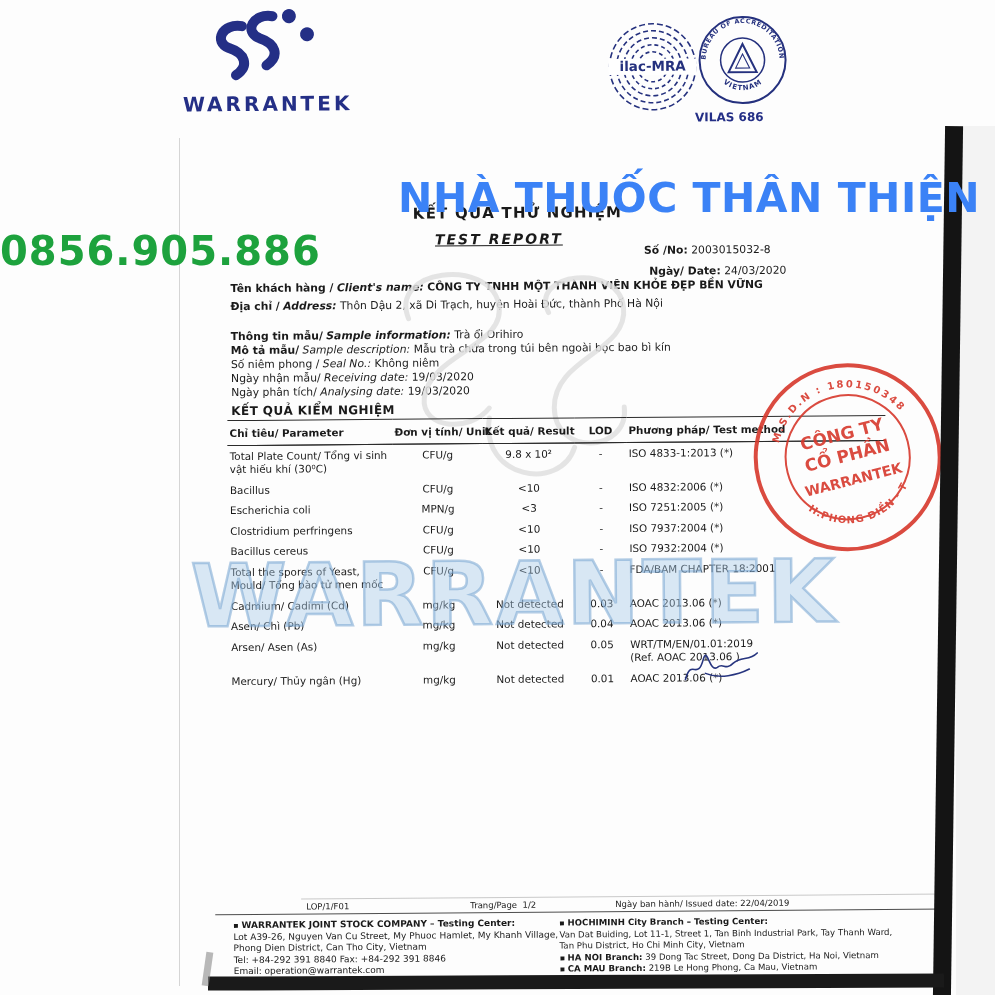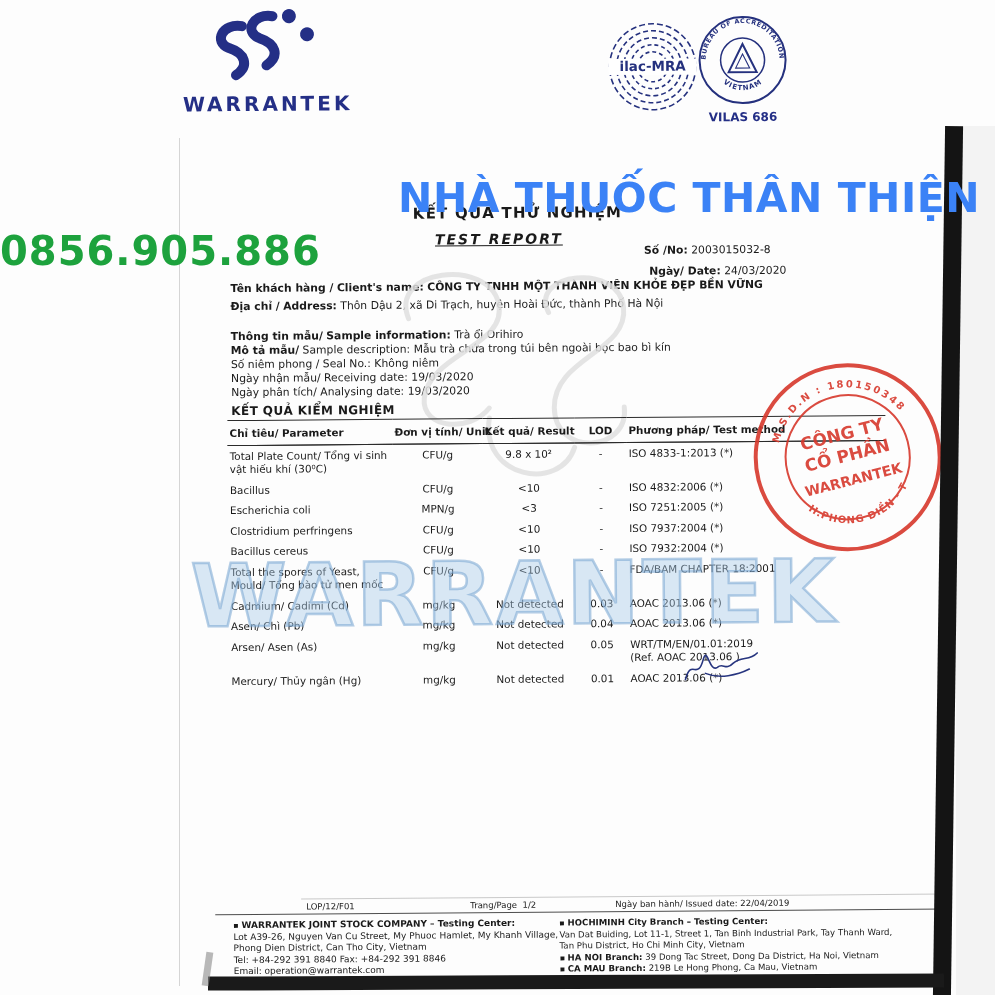--- a/index.html
+++ b/index.html
@@ -3,31 +3,31 @@
 <meta charset="utf-8">
 <style>
   html,body{margin:0;padding:0;}
   body{
     width:995px;height:995px;position:relative;overflow:hidden;
     background:#fdfdfd;color:#1a1a1a;
     font-family:"DejaVu Sans","Liberation Sans",sans-serif;
   }
   .abs{position:absolute;}
   .b{font-weight:bold;}
-  .i{}
+  .i{font-style:italic;}
   .pre{white-space:pre;}
   #doc{position:absolute;inset:0;transform:rotate(-0.45deg);}
 
   
   #logo-mark{left:212px;top:4px;width:124px;height:86px;}
   #brand-text{left:186px;top:90px;width:170px;font-size:20px;font-weight:bold;
     letter-spacing:3px;color:#242f86;}
   #ilac-logo{left:610px;top:22px;width:92px;height:92px;}
   #boa-logo{left:700px;top:16px;width:92px;height:92px;}
-  #vilas-label{left:698px;top:112px;width:96px;text-align:center;
+  #vilas-label{left:698px;top:112px;width:96px;text-align:left;
     font-size:12px;font-weight:bold;color:#242f86;}
 
   
   #overlay{left:0;right:15px;top:0;height:0;z-index:40;}
   #overlay-line1{position:absolute;left:0;right:0;top:174px;text-align:right;
     font-size:41px;font-weight:bold;color:#3b82f6;letter-spacing:.5px;white-space:nowrap;}
   #overlay-line2{position:absolute;left:0;right:0;top:228px;text-align:left;
     font-size:40px;font-weight:bold;color:#1da23d;letter-spacing:1px;white-space:nowrap;}
 
   
@@ -299,21 +299,21 @@
     <text x="100" y="82" text-anchor="middle" font-size="17" font-weight="bold" fill="#d7382c">CÔNG TY</text>
     <text x="100" y="104" text-anchor="middle" font-size="17" font-weight="bold" fill="#d7382c">CỔ PHẦN</text>
     <text x="100" y="128" text-anchor="middle" font-size="14" font-weight="bold" fill="#d7382c">WARRANTEK</text>
   </svg>
 
   <svg id="signature" class="abs" viewBox="0 0 84 50">
     <path d="M6 36 C12 14 18 38 24 16 C28 2 30 30 38 24 C44 19 46 28 54 20 C62 13 70 18 78 10 M26 30 C40 36 58 32 70 26" stroke="#27357f" stroke-width="1.6" fill="none" stroke-linecap="round"></path>
   </svg>
 
   <div id="footer-topline" class="abs"></div>
-  <div id="footer-code" class="abs">LOP/12/F01</div>
+  <div id="footer-code" class="abs">LOP/1/F01</div>
   <div id="footer-page" class="abs">
     <span>Trang/Page</span>&nbsp;&nbsp;<span>1/2</span>
   </div>
   <div id="footer-issued" class="abs">Ngày ban hành/ Issued date: 22/04/2019</div>
   <div id="footer-sep" class="abs"></div>
 
   <div id="footer-left" class="abs">
     <div class="f-line f-title bullet">WARRANTEK JOINT STOCK COMPANY – Testing Center:</div>
     <div class="f-line">Lot A39-26, Nguyen Van Cu Street, My Phuoc Hamlet, My Khanh Village,</div>
     <div class="f-line">Phong Dien District, Can Tho City, Vietnam</div>

